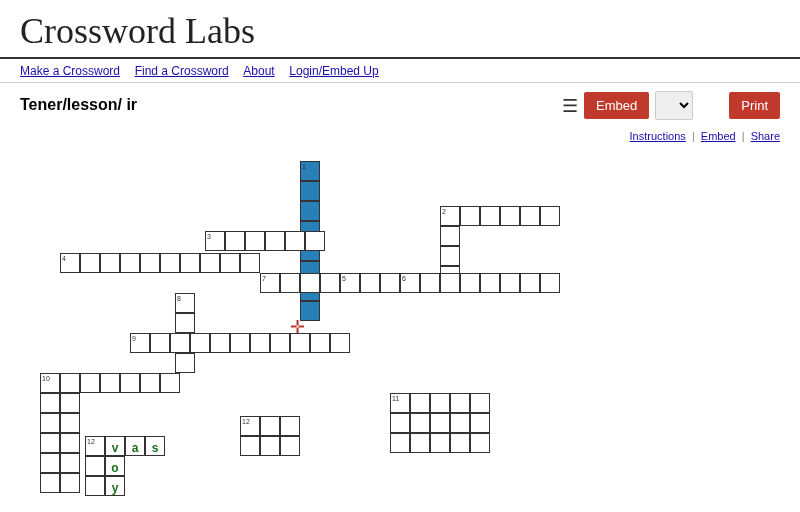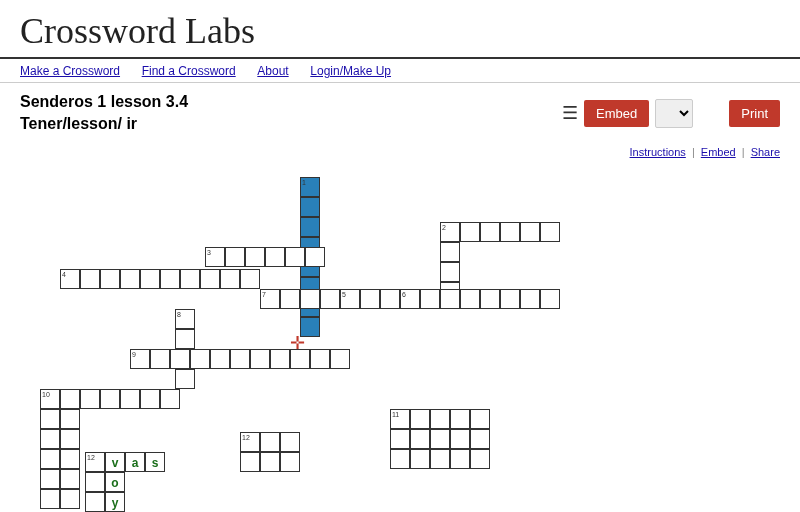--- a/index.html
+++ b/index.html
@@ -1,21 +1,21 @@
 <!DOCTYPE html>
 <html><head>
   <meta charset="utf-8">
   <style>
     * { box-sizing: border-box; margin: 0; padding: 0; }
     body { font-family: Arial, sans-serif; background: #fff; font-size: 13px; }
 
     #header { padding: 10px 20px 5px 20px; border-bottom: 2px solid #333; }
     #header h1 { font-family: Georgia, serif; font-size: 36px; font-weight: normal; color: #222; }
     #nav { padding: 4px 20px; border-bottom: 1px solid #ccc; }
-    #nav a { color: #1a0dab; text-decoration: underline; margin-right: 18px; font-size: 12px; cursor: pointer; }
+    #nav a { color: #1a0dab; text-decoration: underline; margin-right: 11px; font-size: 12px; cursor: pointer; }
 
     #toolbar { display: flex; align-items: center; padding: 8px 20px; gap: 8px; }
     #puzzle-title { flex: 1; font-size: 16px; font-weight: bold; line-height: 1.4; }
     #toolbar-buttons { display: flex; align-items: center; gap: 6px; }
     .hamburger-icon { font-size: 18px; cursor: pointer; color: #333; }
     .btn-share { background: #c0392b; color: #fff; border: none; padding: 6px 12px; font-size: 13px; cursor: pointer; border-radius: 2px; }
     .btn-focus { background: #c0392b; color: #fff; border: none; padding: 6px 12px; font-size: 13px; cursor: pointer; border-radius: 2px; }
     .dropdown-select { padding: 5px 8px; font-size: 13px; border: 1px solid #ccc; border-radius: 2px; }
     .btn-print { background: #c0392b; color: #fff; border: none; padding: 6px 12px; font-size: 13px; cursor: pointer; border-radius: 2px; margin-left: 30px; }
 
@@ -63,26 +63,25 @@
 <body>
 
 <div id="header">
   <h1>Crossword Labs</h1>
 </div>
 
 <div id="nav">
   <a>Make a Crossword</a>
   <a>Find a Crossword</a>
   <a>About</a>
-  <a>Login/Make Up</a>
+  <a>Login/Embed Up</a>
 </div>
 
 <div id="toolbar">
   <div id="puzzle-title">
-    <div>Senderos 1 lesson 3.4</div>
     <div>Tener/lesson/ ir</div>
   </div>
   <div id="toolbar-buttons">
     <span class="hamburger-icon">☰</span>
     <button class="btn-share">Embed</button>
     <select class="dropdown-select">
       <option></option>
     </select>
     <button class="btn-print">Print</button>
   </div>

